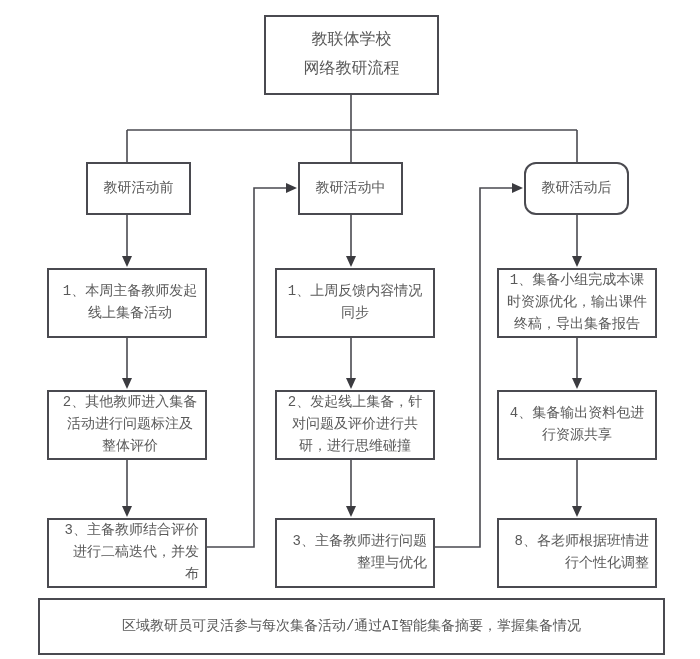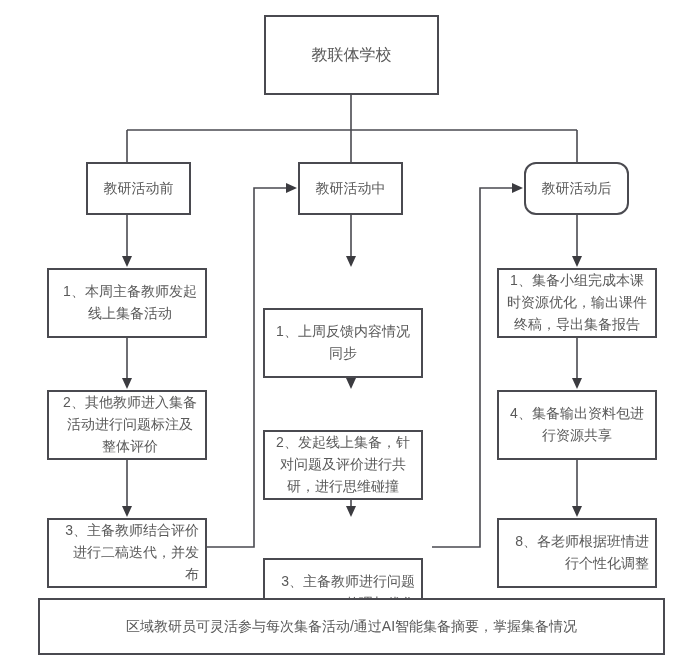--- a/index.html
+++ b/index.html
@@ -1,32 +1,32 @@
 <!DOCTYPE html>
 <html><head>
 <meta charset="utf-8">
 <style>
   html,body{margin:0;padding:0;background:#ffffff;}
   body{font-family:"Liberation Sans","DejaVu Sans",sans-serif;}
-  .canvas{position:relative;width:700px;height:659px;background:#ffffff;overflow:hidden;}
+  .canvas{position:relative;width:700px;height:659px;background:#ffffff;overflow:hidden;font-family:Liberation Mono, monospace;}
   .wires{position:absolute;left:0;top:0;z-index:1;}
   .box{
     position:absolute;z-index:2;box-sizing:border-box;
     background:#ffffff;border:2px solid #4a4a50;color:#595959;
     display:flex;align-items:center;justify-content:center;
     text-align:center;font-size:14px;line-height:1.55;
   }
   .title-box{left:264px;top:15px;width:175px;height:80px;font-size:16px;line-height:1.8;flex-direction:column;}
   .header-box{height:53px;top:162px;width:105px;font-size:14px;}
   .hdr-1{left:86px;}
   .hdr-2{left:298px;}
   .hdr-3{left:524px;border-radius:12px;}
   .step-box{width:160px;height:70px;padding:2px 6px;}
   .col-1{left:47px;padding-left:12px;}
-  .col-2{left:263px;margin-top:40px;}
+  .col-2{left:275px;}
   .col-3{left:497px;}
   .row-1{top:268px;}
   .row-2{top:390px;}
   .row-3{top:518px;text-align:right;}
   .footer-box{left:38px;top:598px;width:627px;height:57px;border-width:2px;font-size:14px;padding:0 16px;}
 </style>
 </head>
 <body>
 
 <div class="canvas">
@@ -66,20 +66,21 @@
       <polygon points="122,506 132,506 127,517"></polygon>
       <polygon points="346,506 356,506 351,517"></polygon>
       <polygon points="572,506 582,506 577,517"></polygon>
       <polygon points="286,183 286,193 297,188"></polygon>
       <polygon points="512,183 512,193 523,188"></polygon>
     </g>
   </svg>
 
   <div class="box title-box">
     <span>教联体学校</span>
+    <span>网络教研流程</span>
   </div>
 
   <div class="box header-box hdr-1">教研活动前</div>
   <div class="box header-box hdr-2">教研活动中</div>
   <div class="box header-box hdr-3">教研活动后</div>
 
   <div class="box step-box col-1 row-1">1、本周主备教师发起线上集备活动</div>
   <div class="box step-box col-1 row-2">2、其他教师进入集备活动进行问题标注及整体评价</div>
   <div class="box step-box col-1 row-3">3、主备教师结合评价进行二稿迭代，并发布</div>
 

